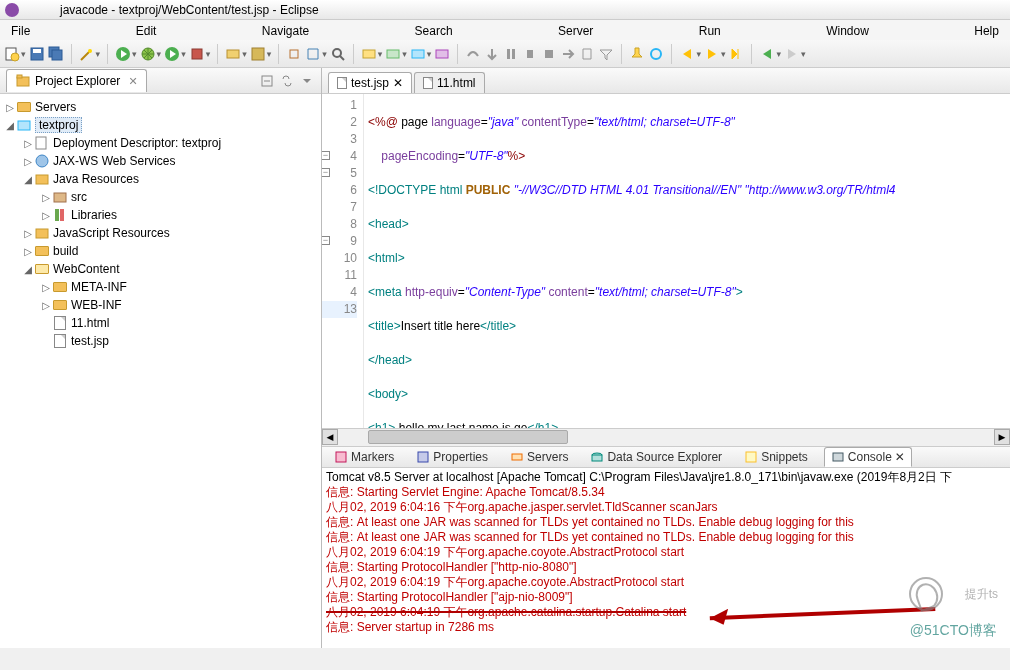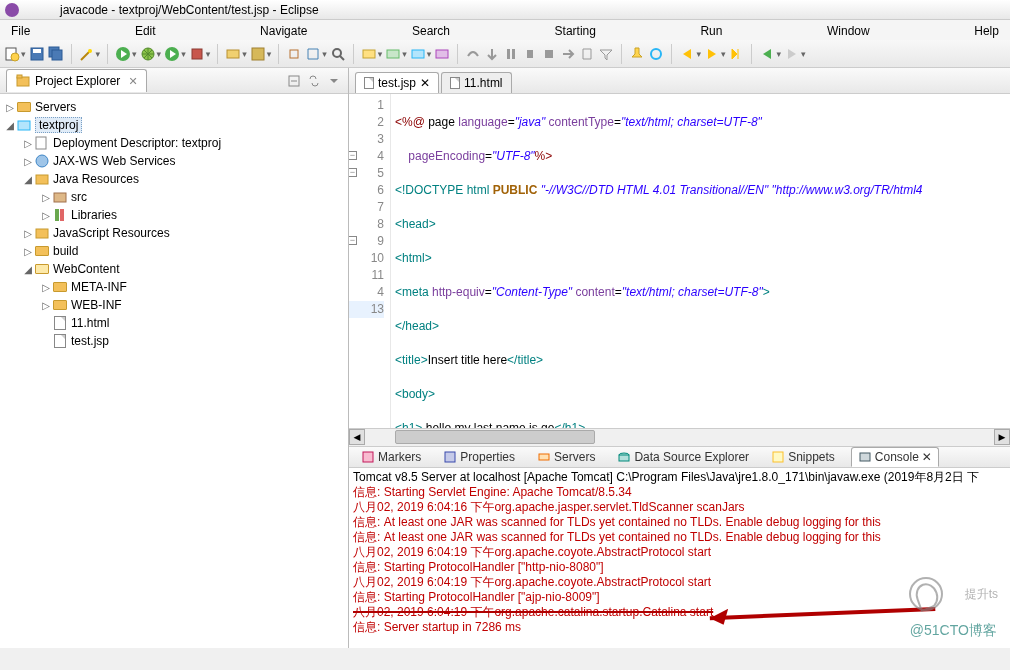--- a/index.html
+++ b/index.html
@@ -7,21 +7,21 @@
 .titlebar { height: 20px; background: linear-gradient(#fff,#e8e8e8); border-bottom: 1px solid #ccc; padding: 2px 5px; display: flex; align-items: center; gap: 36px; }
 .titlebar .icon { width: 14px; height: 14px; background: #8a4ba8; border-radius: 50%; margin-right: 5px; }
 .menubar { height: 20px; background: #f5f5f5; padding: 2px 4px; display: flex; gap: 2px; justify-content: space-between; }
 .menubar span { padding: 2px 7px; cursor: default; }
 .toolbar { height: 28px; background: linear-gradient(#f8f8f8,#e8e8e8); border-bottom: 1px solid #ccc; display: flex; align-items: center; padding: 0 4px; gap: 4px; }
 .tb-sep { width: 1px; height: 20px; background: #ccc; margin: 0 3px; }
 .tb-grp { display: flex; align-items: center; gap: 3px; }
 .dd { font-size: 9px; color: #666; margin-left: -2px; }
 
 .workspace { display: flex; height: 580px; }
-.left-pane { width: 349px; border-right: 1px solid #bbb; background: #fff; display: flex; flex-direction: column; }
+.left-pane { width: 322px; border-right: 1px solid #bbb; background: #fff; display: flex; flex-direction: column; }
 .view-tab { height: 26px; background: linear-gradient(#fafafa,#e8e8e8); border-bottom: 1px solid #ccc; display: flex; align-items: center; padding: 0 6px; }
 .view-tab .tab-active { background: #fff; border: 1px solid #aaa; border-bottom: none; padding: 3px 8px; display: flex; align-items: center; gap: 4px; border-radius: 3px 3px 0 0; }
 .view-tab .x { color: #888; font-size: 11px; margin-left: 4px; }
 .view-tab .right-icons { margin-left: auto; display: flex; gap: 4px; }
 .tree { padding: 4px 0; overflow: auto; flex: 1; }
 .tree-item { display: flex; align-items: center; padding: 1px 0; white-space: nowrap; }
 .tree-item .exp { width: 12px; text-align: center; color: #666; font-size: 10px; cursor: pointer; }
 .tree-item .ic { width: 16px; height: 16px; margin-right: 3px; display: inline-flex; align-items: center; justify-content: center; }
 .folder { background: #f3c05a; border: 1px solid #c89a2e; border-radius: 1px; width: 14px; height: 10px; }
 .folder-open { background: #fde9a9; }
@@ -74,21 +74,21 @@
 <div class="titlebar">
   <span class="icon"></span>
   <span>javacode - textproj/WebContent/test.jsp - Eclipse</span>
 </div>
 
 <div class="menubar">
   <span>File</span>
   <span>Edit</span>
   <span>Navigate</span>
   <span>Search</span>
-  <span>Starting</span>
+  <span>Server</span>
   <span>Run</span>
   <span>Window</span>
   <span>Help</span>
 </div>
 
 <div class="toolbar">
   <div class="tb-grp">
     <svg class="mini">
         <rect x="2" y="2" width="10" height="12" fill="#fff" stroke="#555"></rect>
         <circle cx="11" cy="11" r="4" fill="#ffd24d" stroke="#c9a227"></circle>
@@ -408,22 +408,22 @@
           <div class="ln">4</div>
         <div class="ln" style="background:#e8f2fe">13</div>
       </div>
       <div class="code">
 <span class="code-line"><span class="c-dir">&lt;%@</span><span class="c-txt"> page </span><span class="c-attr">language</span><span>=</span><span class="c-str">"java"</span><span class="c-attr"> contentType</span><span>=</span><span class="c-str">"text/html; charset=UTF-8"</span></span>
 <span class="code-line"><span class="c-attr">    pageEncoding</span><span>=</span><span class="c-str">"UTF-8"</span><span class="c-dir">%&gt;</span></span>
 <span class="code-line"><span class="c-tag">&lt;!</span><span class="c-tag">DOCTYPE </span><span class="c-doc">html </span><span class="c-kw">PUBLIC </span><span class="c-str">"-//W3C//DTD HTML 4.01 Transitional//EN"</span><span> </span><span class="c-str">"http://www.w3.org/TR/html4</span></span>
 <span class="code-line"><span class="c-tag">&lt;head&gt;</span></span>
 <span class="code-line"><span class="c-tag">&lt;html&gt;</span></span>
 <span class="code-line"><span class="c-tag">&lt;meta </span><span class="c-attr">http-equiv</span><span>=</span><span class="c-str">"Content-Type"</span><span class="c-attr"> content</span><span>=</span><span class="c-str">"text/html; charset=UTF-8"</span><span class="c-tag">&gt;</span></span>
+<span class="code-line"><span class="c-tag">&lt;title&gt;</span><span class="c-txt">Insert title here</span><span class="c-tag">&lt;/title&gt;</span></span>
 <span class="code-line"><span class="c-tag">&lt;/head&gt;</span></span>
-<span class="code-line"><span class="c-tag">&lt;title&gt;</span><span class="c-txt">Insert title here</span><span class="c-tag">&lt;/title&gt;</span></span>
 <span class="code-line"><span class="c-tag">&lt;body&gt;</span></span>
 <span class="code-line"><span class="c-tag">&lt;h1&gt;</span><span class="c-txt"> hello,my last name is ge</span><span class="c-tag">&lt;/h1&gt;</span></span>
 <span class="code-line"><span></span></span>
 
 
       </div>
     </div>
     <div class="ed-scroll">
       <span class="arrow">◀</span>
       <div class="thumb"></div>

